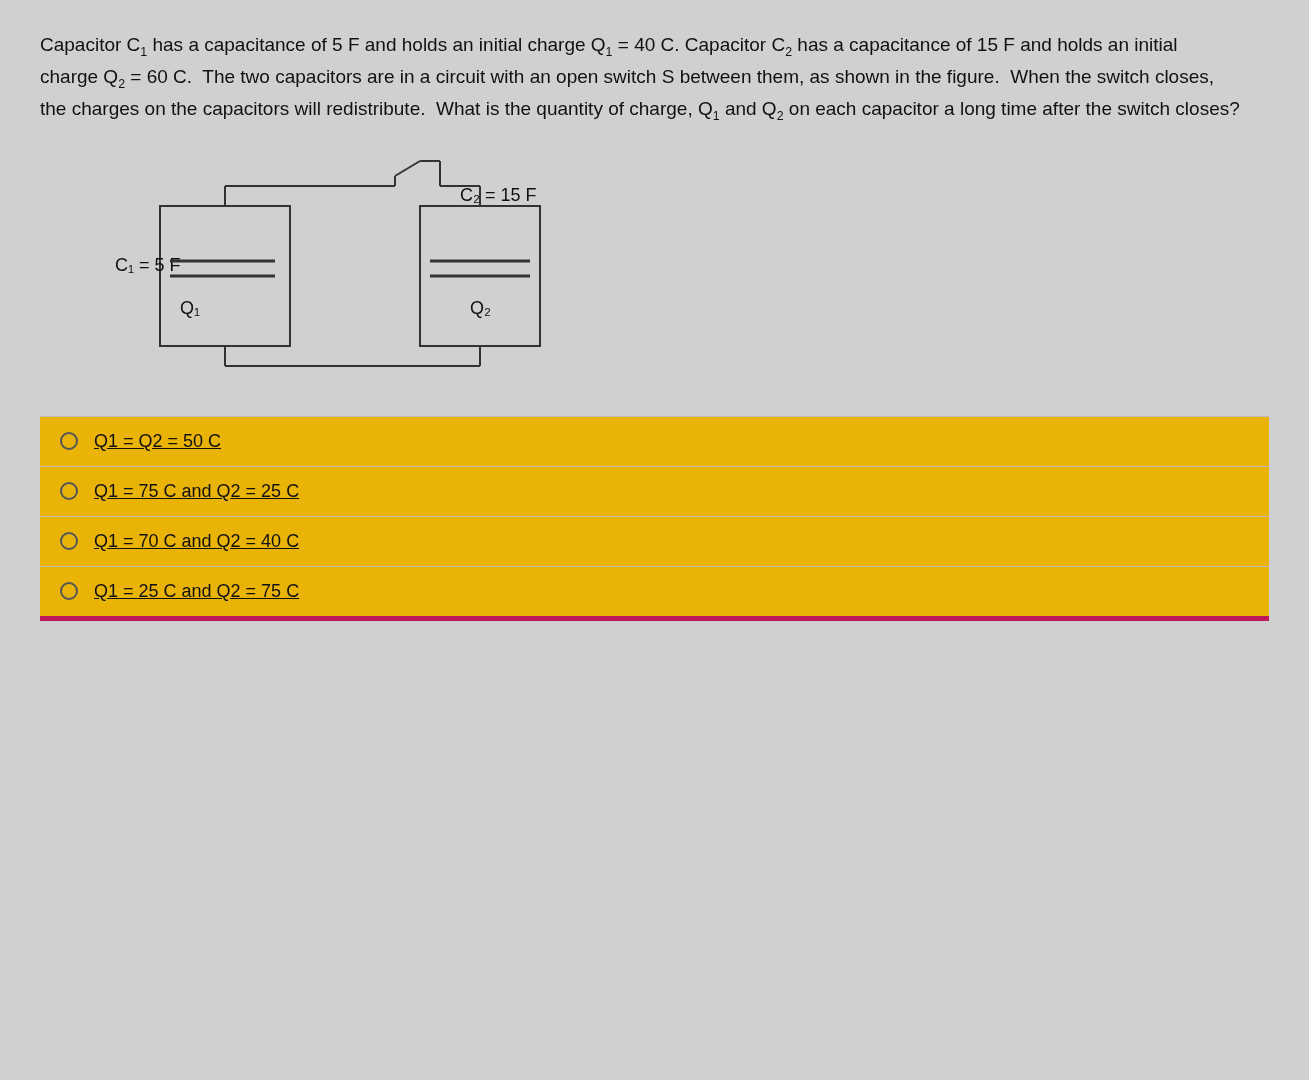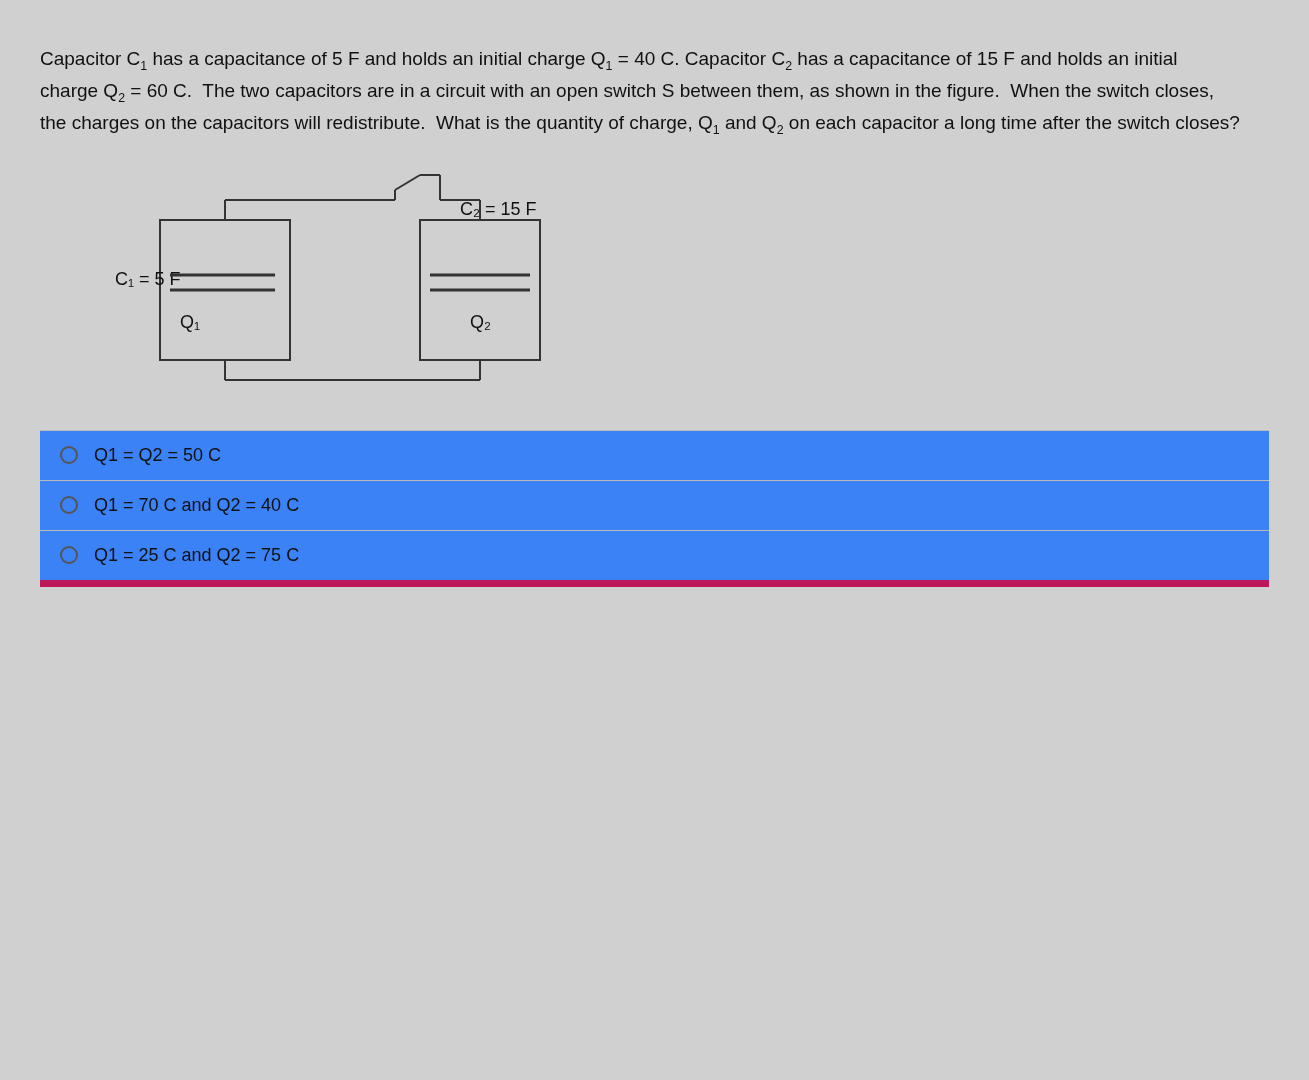--- a/index.html
+++ b/index.html
@@ -14,21 +14,21 @@
       background-color: #d0d0d0;
       font-family: Arial, sans-serif;
       font-size: 18px;
       color: #111;
     }
 
     .page-container {
       width: 1309px;
       min-height: 1080px;
       background-color: #d0d0d0;
-      padding: 44px 40px;
+      padding: 30px 40px;
     }
 
     .question-text {
       font-size: 19px;
       line-height: 1.55;
       margin-bottom: 30px;
       max-width: 1200px;
     }
 
     .circuit-diagram {
@@ -51,25 +51,26 @@
       flex-direction: column;
       gap: 0;
     }
 
     .option-row {
       display: flex;
       align-items: center;
       padding: 14px 20px;
       border-top: 1px solid #bbb;
       cursor: pointer;
-      background-color: #3b82f6;
+      background-color: #eab308;
+      text-decoration: underline;
     }
 
     .option-row:last-child {
-      border-bottom: 7px solid #be185d;
+      border-bottom: 5px solid #be185d;
     }
 
     .option-radio {
       width: 18px;
       height: 18px;
       border-radius: 50%;
       border: 2px solid #555;
       margin-right: 16px;
       background: transparent;
       flex-shrink: 0;
@@ -141,20 +142,26 @@
   <div class="answer-options">
 
     <div class="option-row">
       <div class="option-radio"></div>
       <span class="option-label">
         Q1 = Q2 = 50 C
       </span>
     </div>
 
 
+    <div class="option-row">
+      <div class="option-radio"></div>
+      <span class="option-label">
+        Q1 = 75 C and Q2 = 25 C
+      </span>
+    </div>
 
     <div class="option-row">
       <div class="option-radio"></div>
       <span class="option-label">
         Q1 = 70 C and Q2 = 40 C
       </span>
     </div>
 
     <div class="option-row">
       <div class="option-radio"></div>

